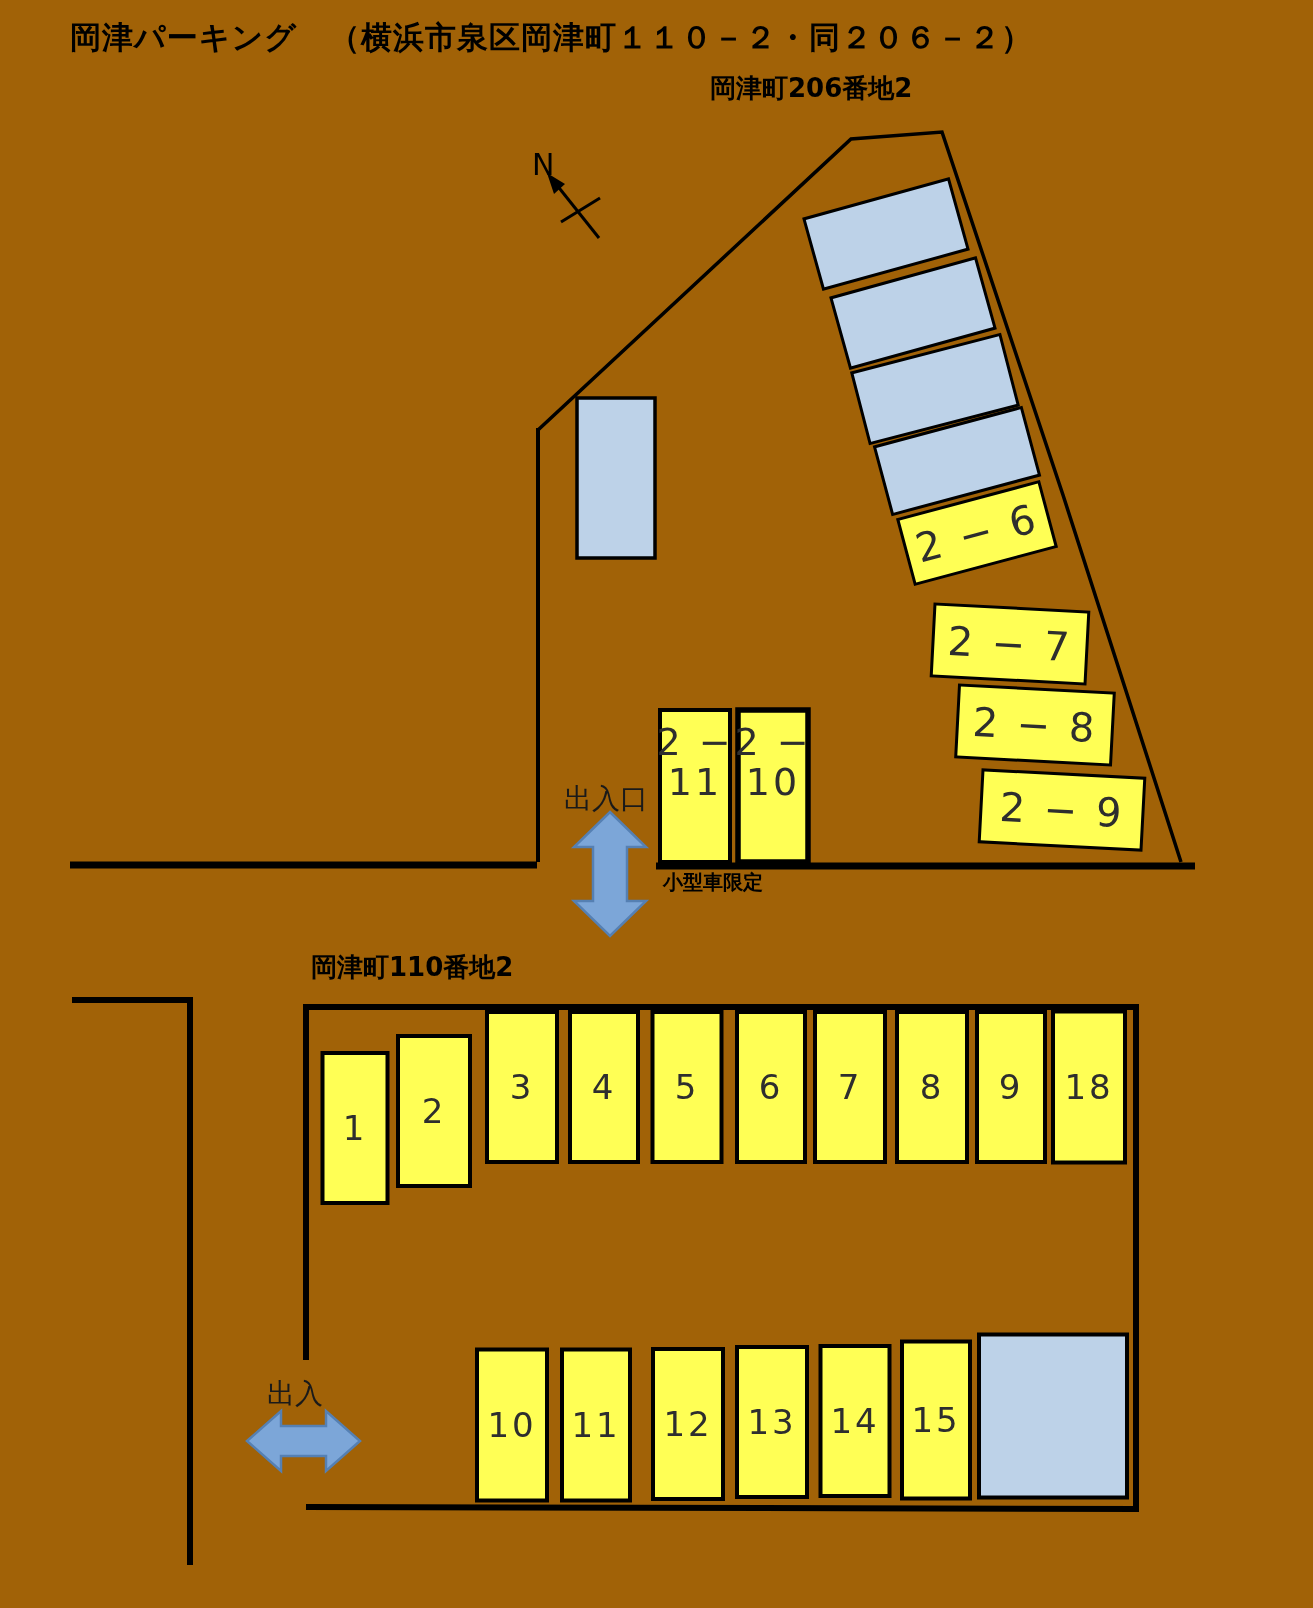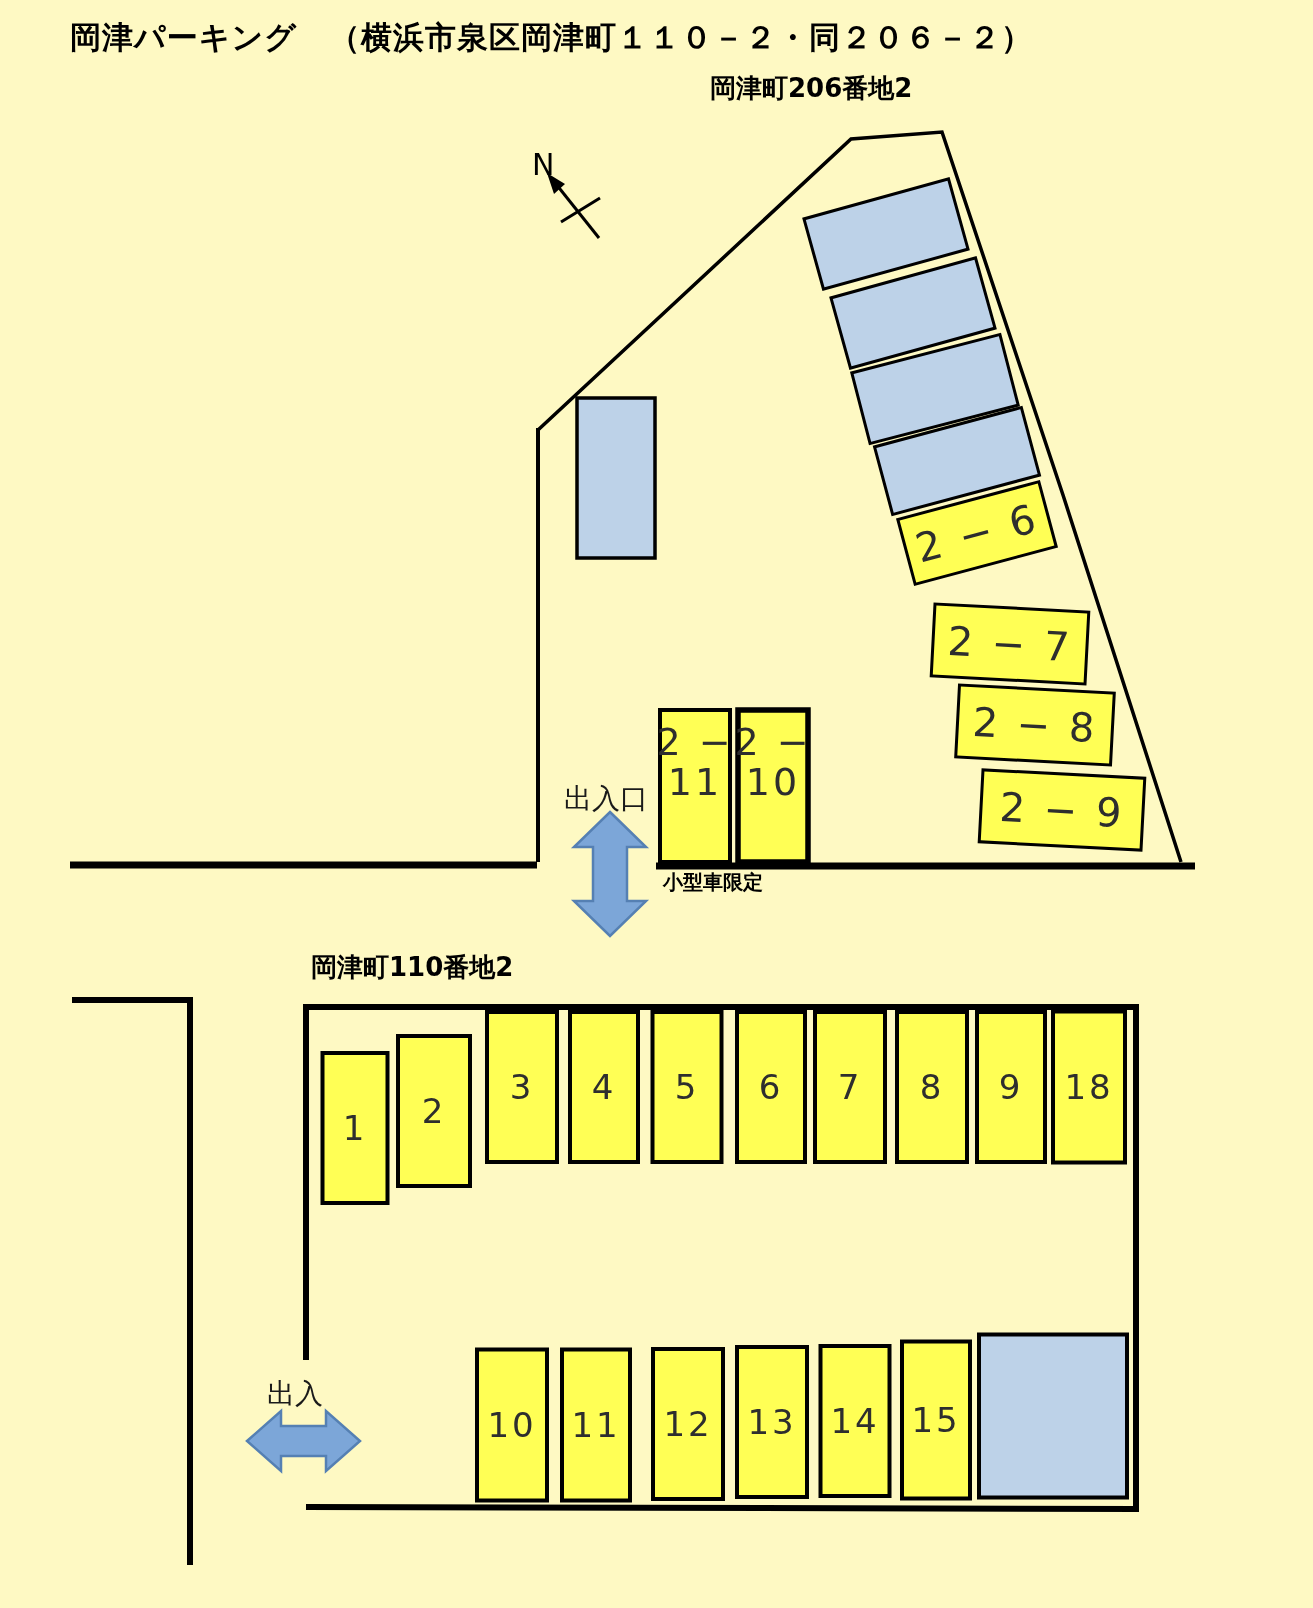--- a/index.html
+++ b/index.html
@@ -1,16 +1,16 @@
 <!DOCTYPE html>
 <html><head>
 <meta charset="utf-8">
 <style>
   html,body{margin:0;padding:0;background:#ffffff;}
-  .canvas{position:relative;width:1313px;height:1608px;background:#fef9c3;overflow:hidden;
+  .canvas{position:relative;width:1313px;height:1608px;background:#a16207;overflow:hidden;
           font-family:"DejaVu Sans", sans-serif;}
   svg{position:absolute;left:0;top:0;}
   text{font-family:"DejaVu Sans", sans-serif;fill:#000;}
   .title-text{font-size:31px;font-weight:bold;letter-spacing:1px;}
   .lot-label{font-size:26px;font-weight:bold;}
   .entrance-label{font-size:28px;fill:#1a1a1a;}
   .note-label{font-size:20px;font-weight:bold;}
   .compass-n{font-size:30px;}
   .space-label{fill:#2e2e2e;letter-spacing:3px;}
 </style>

